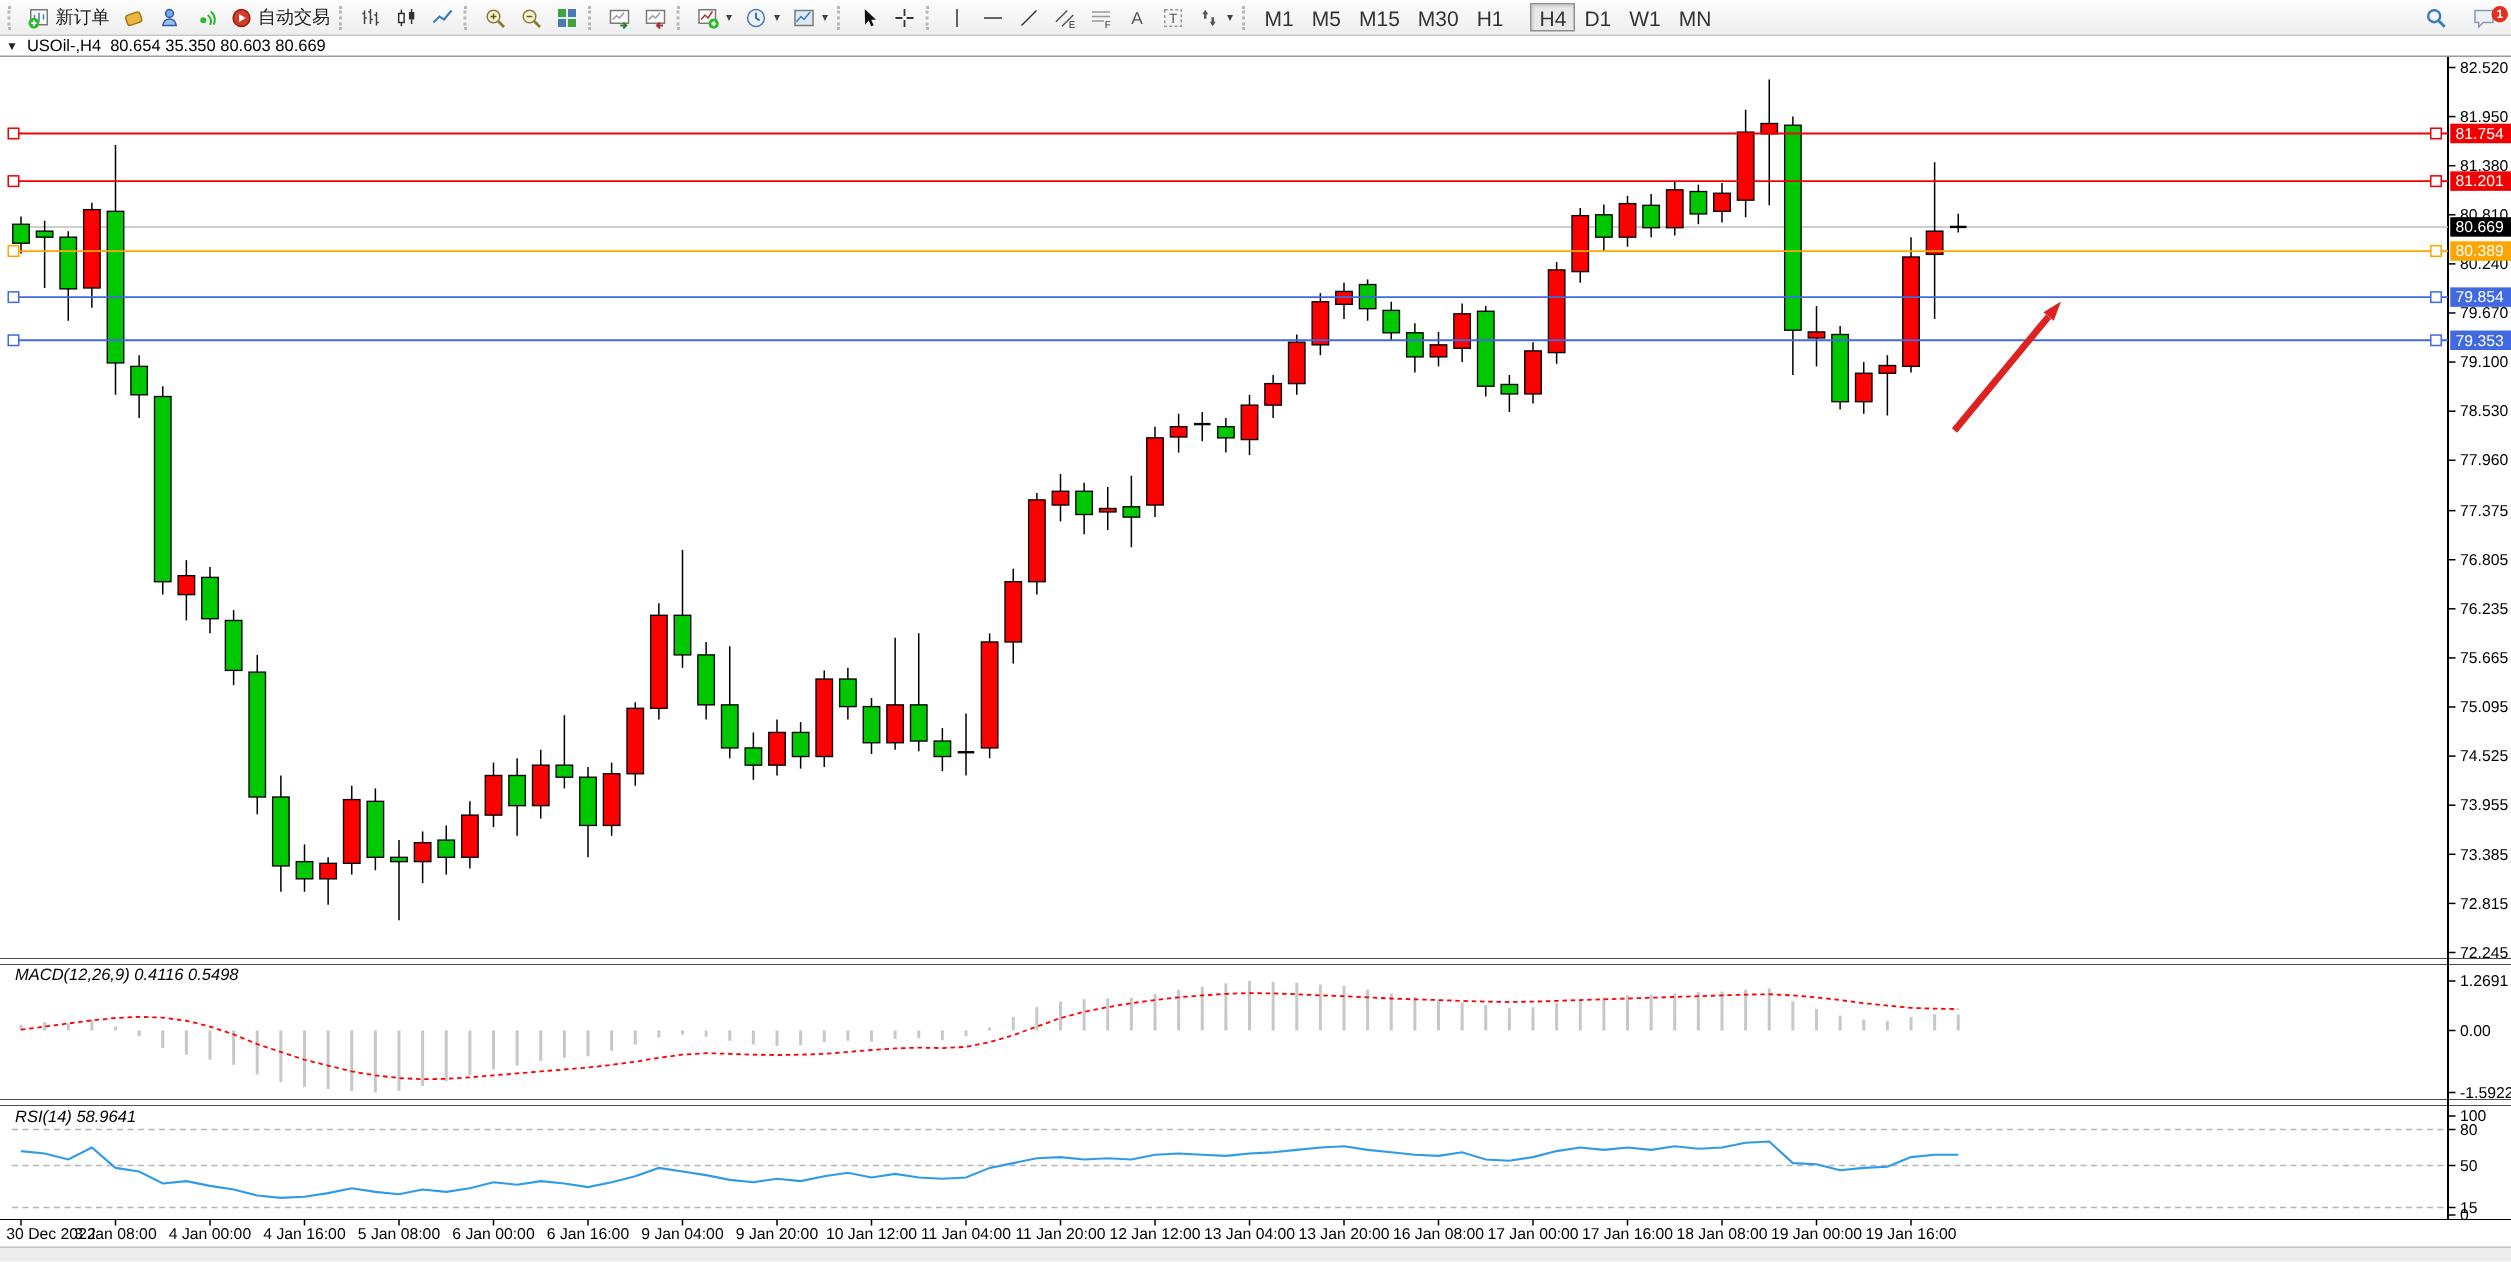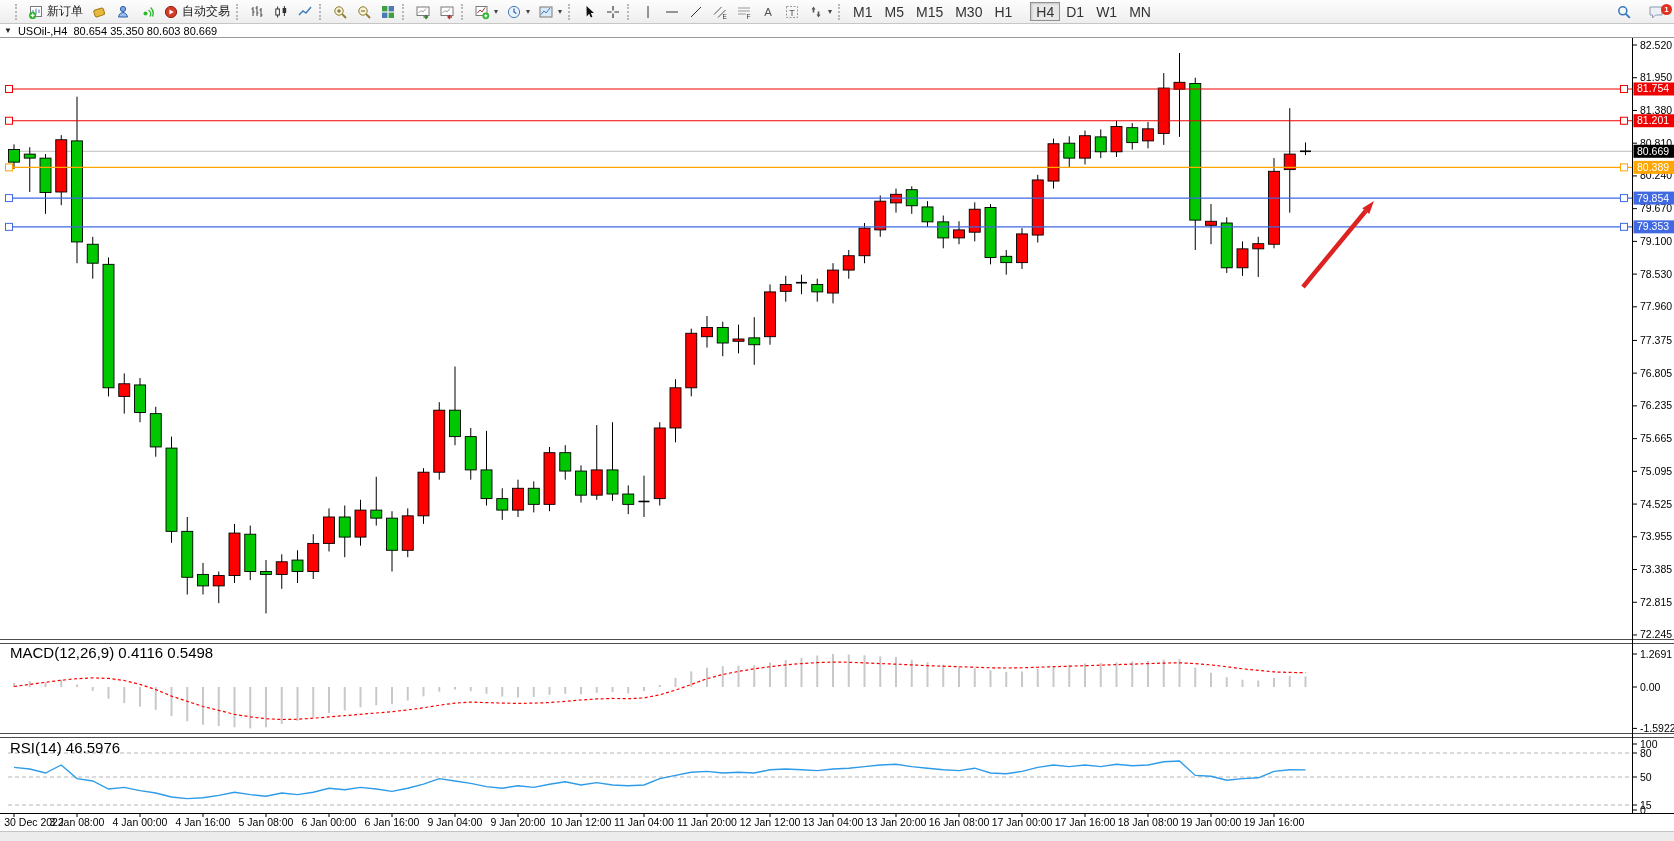--- a/index.html
+++ b/index.html
@@ -1,42 +1,42 @@
 <!DOCTYPE html>
 <html><head>
 <meta charset="utf-8">
 <style>
   * { box-sizing: border-box; margin: 0; padding: 0; }
   html,body { width:1674px; height:841px; overflow:hidden; background:#fff;
     font-family:"Liberation Sans", sans-serif; }
   
   .toolbar { position:absolute; left:0; top:0; width:1674px; height:24px;
     background:linear-gradient(#fdfdfd,#eeeeee); border-bottom:1px solid #c6c6c6;
-    display:flex; align-items:center; padding-left:13px; z-index:5; }
+    display:flex; align-items:center; padding-left:3px; z-index:5; }
   .grip { width:5px; height:16px; border-left:2px dotted #b8b8b8; margin:0 4px 0 2px; }
   .tb-btn { height:21px; display:inline-flex; align-items:center; gap:3px;
     padding:0 3px; border:1px solid transparent; border-radius:2px;
     font-size:12px; color:#1a1a1a; cursor:default; }
   .tb-btn svg { width:16px; height:16px; display:block; }
   .tb-btn .dd { font-size:8px; color:#444; margin-left:1px; }
   .tf-btn { height:19px; padding:0 5px; font-size:14px; color:#333;
     display:inline-flex; align-items:center; border:1px solid transparent; }
   .tf-btn.active { background:#e8e8e8; border-color:#909090;
     box-shadow:inset 1px 1px 2px rgba(0,0,0,.15);margin-left:12px; }
   .tb-right { position:absolute; right:6px; top:0; height:24px;
     display:flex; align-items:center; gap:8px; }
   .badge { position:absolute; top:1px; right:-5px; width:11px; height:11px;
     border-radius:50%; background:#e03020; color:#fff; font-size:8px;
     line-height:11px; text-align:center; font-weight:bold; }
   
   .title-strip { position:absolute; left:0; top:24px; width:1674px; height:14px;
     background:#fff; border-bottom:1px solid #9a9a9a; font-size:11px; color:#000;
     display:flex; align-items:center; padding-left:4px; gap:6px; z-index:4; }
   .title-strip .tri { font-size:8px; color:#222; }
-  .ind-label { position:absolute; left:10px; font-size:15px; color:#000; z-index:3; }
+  .ind-label { position:absolute; left:10px; font-size:11px; color:#000; z-index:3;font-style:italic; }
   .status-bar { position:absolute; left:0; bottom:0; width:1674px; height:10px;
     background:#ececec; border-top:1px solid #c4c4c4; }
   #chart-svg { position:absolute; left:0; top:0; z-index:1; }
   svg text { font-family:"Liberation Sans", sans-serif; }
 </style>
 </head>
 <body>
 
 <div class="toolbar" id="toolbar">
     <span class="grip"></span>
@@ -625,15 +625,15 @@
     <text x="1085" y="826" font-size="10.5" fill="#000" text-anchor="middle">17 Jan 16:00</text>
     <line x1="1148" y1="813" x2="1148" y2="817" stroke="#000"></line>
     <text x="1148" y="826" font-size="10.5" fill="#000" text-anchor="middle">18 Jan 08:00</text>
     <line x1="1211" y1="813" x2="1211" y2="817" stroke="#000"></line>
     <text x="1211" y="826" font-size="10.5" fill="#000" text-anchor="middle">19 Jan 00:00</text>
     <line x1="1274" y1="813" x2="1274" y2="817" stroke="#000"></line>
     <text x="1274" y="826" font-size="10.5" fill="#000" text-anchor="middle">19 Jan 16:00</text>
   </svg>
 
 <div class="ind-label" style="top:644px">MACD(12,26,9) 0.4116 0.5498</div>
-<div class="ind-label" style="top:739px">RSI(14) 46.5976</div>
+<div class="ind-label" style="top:739px">RSI(14) 58.9641</div>
 
 <div class="status-bar"></div>
 
 </body></html>

